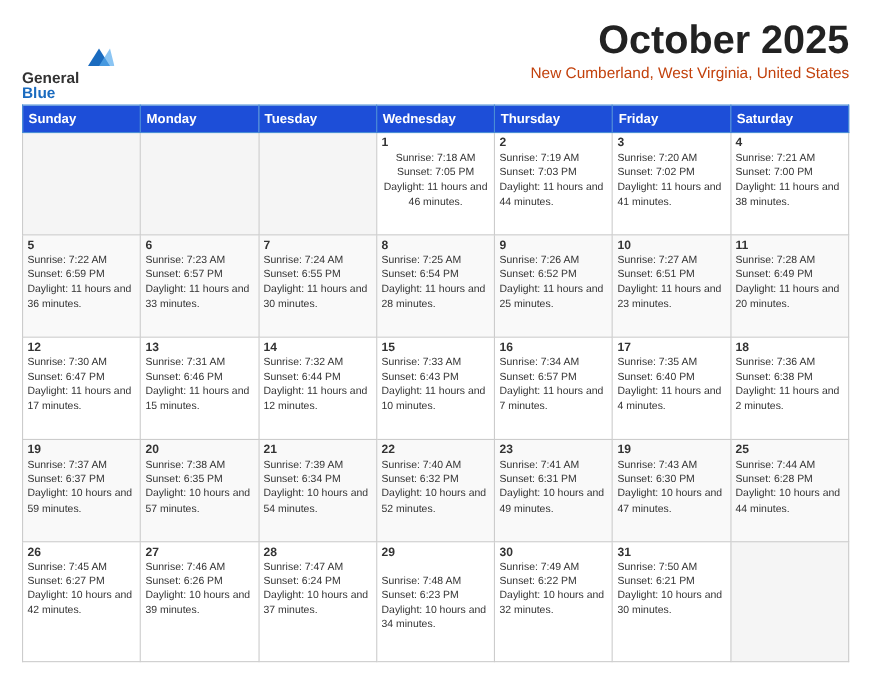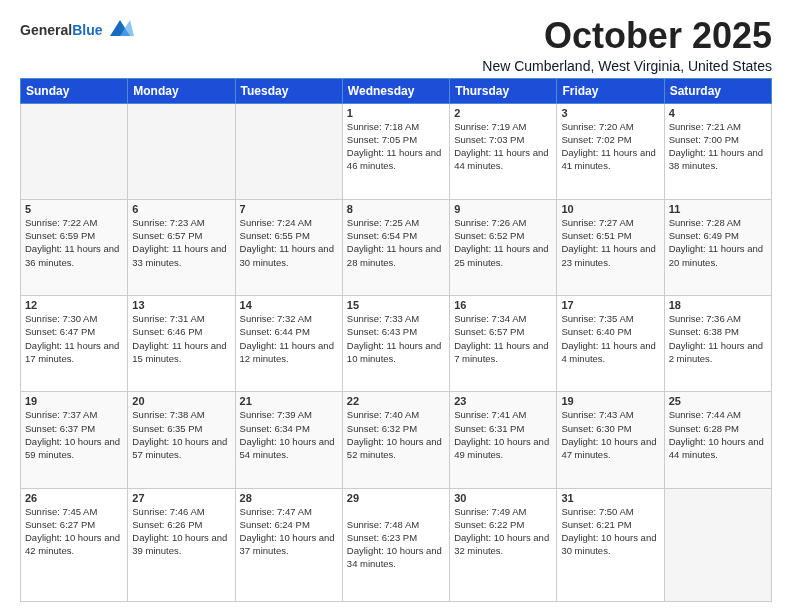--- a/index.html
+++ b/index.html
@@ -23,22 +23,23 @@
       justify-content: space-between;
       margin-bottom: 4px;
     }
     .logo {
       display: flex;
       align-items: center;
       gap: 2px;
     }
     .logo-text {
       display: flex;
-      flex-direction: row;
+      flex-direction: column;
       line-height: 1;
+      margin-top: 47px;
     }
     .logo-general {
       font-size: 14px;
       font-weight: bold;
       color: #333;
     }
     .logo-blue {
       font-size: 14px;
       font-weight: bold;
       color: #1a6bbf;
@@ -52,21 +53,21 @@
       text-align: right;
     }
     .main-title {
       font-size: 36px;
       font-weight: bold;
       color: #222;
       line-height: 1.1;
     }
     .subtitle {
       font-size: 14px;
-      color: #0f172a;
+      color: #c2410c;
       margin-top: 2px;
     }
     table {
       width: 100%;
       border-collapse: collapse;
       flex: 1;
       table-layout: fixed;
     }
     th {
       background-color: #1d4ed8;
@@ -140,21 +141,21 @@
           <th>Saturday</th>
         </tr>
     </thead>
     <tbody id="calendar-body">
     <tr>
           <td class="empty"></td>
           <td class="empty"></td>
           <td class="empty"></td>
           <td>
             <span class="day-num">1</span>
-            <div class="day-info" style="white-space: pre-line;">Sunrise: 7:18 AM
+            <div class="day-info" style="white-space: pre-line; text-align: center;">Sunrise: 7:18 AM
 Sunset: 7:05 PM
 Daylight: 11 hours and 46 minutes.</div>
           </td>
           <td>
             <span class="day-num">2</span>
             <div class="day-info" style="white-space: pre-line;">Sunrise: 7:19 AM
 Sunset: 7:03 PM
 Daylight: 11 hours and 44 minutes.</div>
           </td>
           <td>

